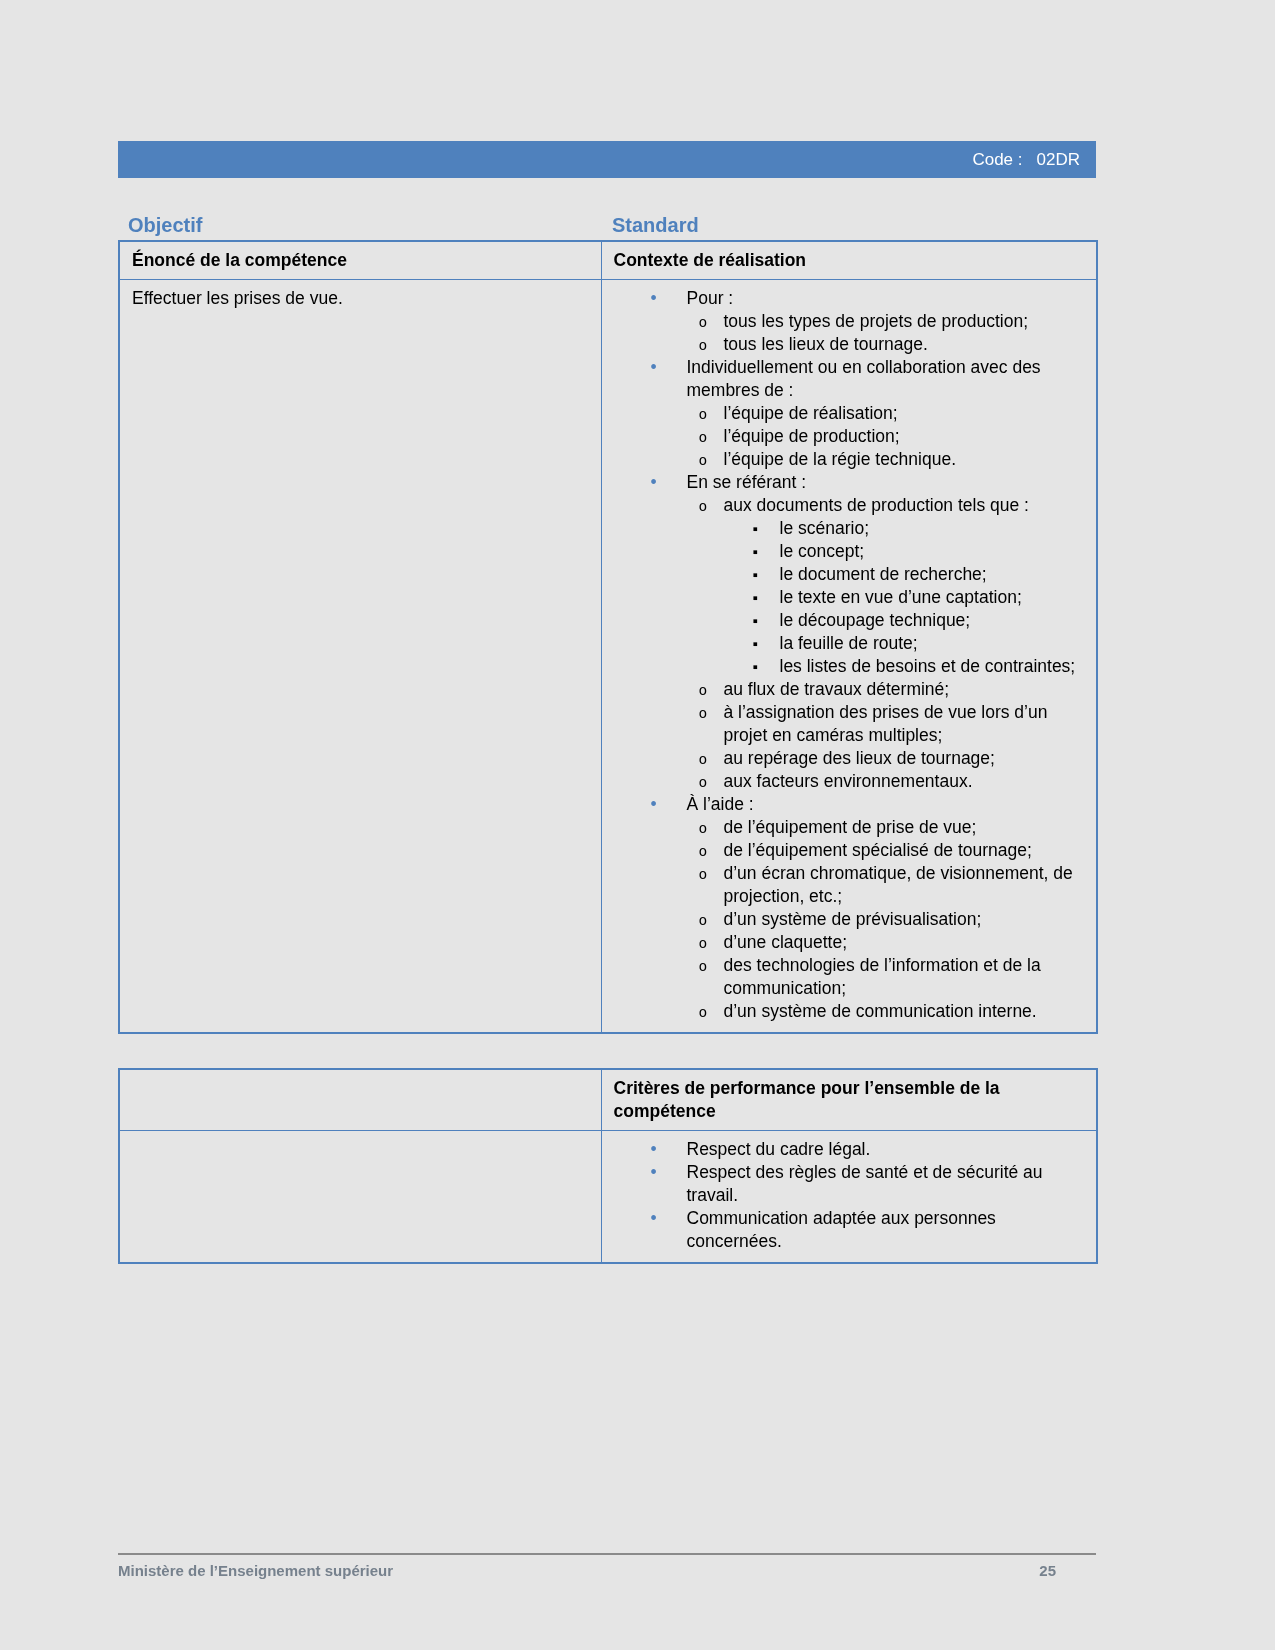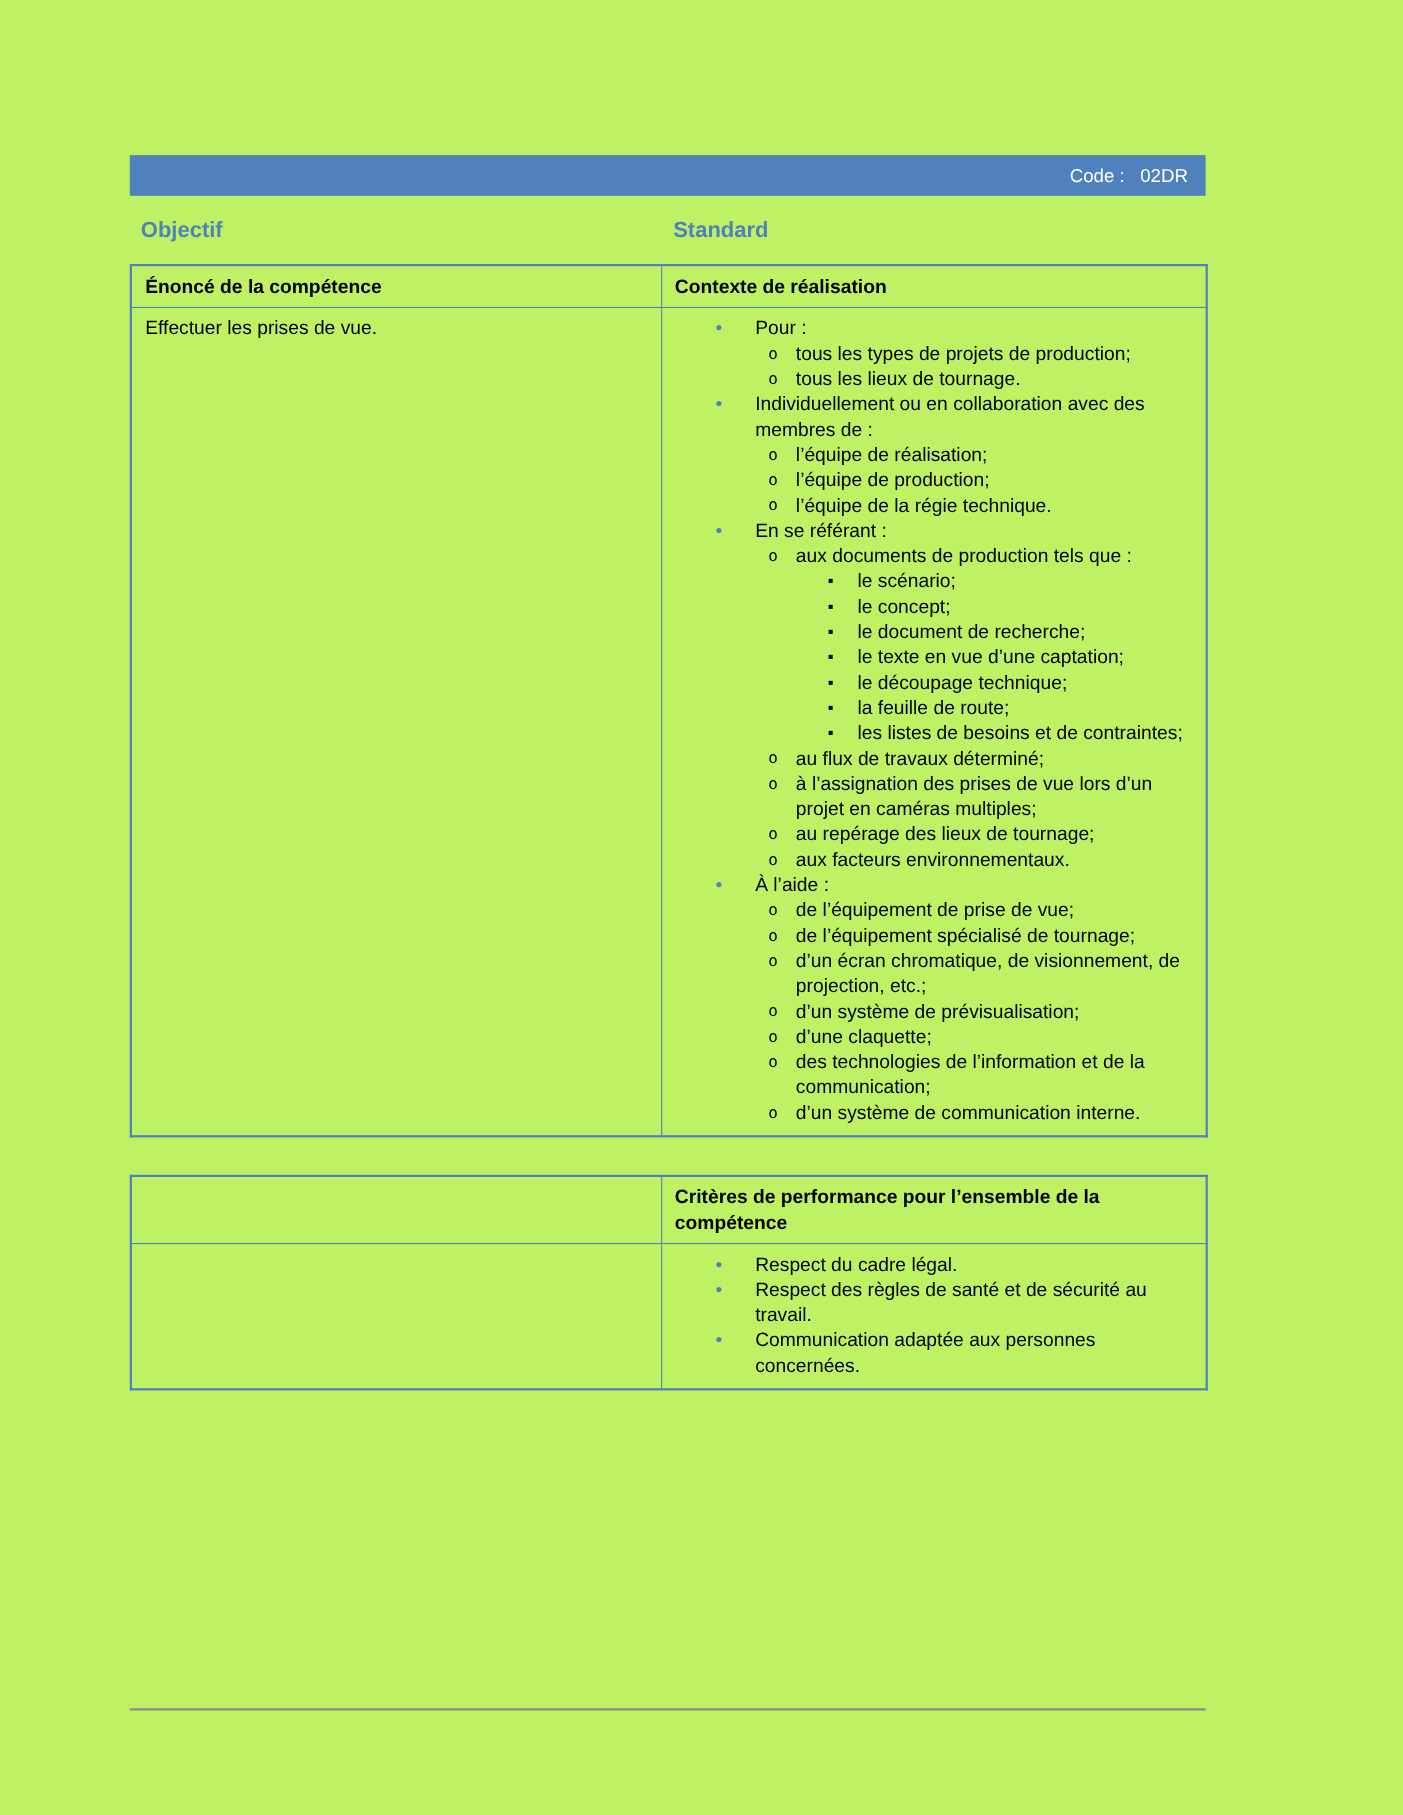--- a/index.html
+++ b/index.html
@@ -7,40 +7,40 @@
     --bar-text:#FFFFFF;
     --footer-text:#76818D;
     --footer-rule:#8A8A8A;
     --bullet:#4F81BD;
   }
   *{box-sizing:border-box;}
   html,body{margin:0;padding:0;background:#fff;}
   .page{
     position:relative;
     width:1275px;height:1650px;
-    background:#bef264;
+    background:#e5e5e5;
     font-family:"Liberation Sans", sans-serif;
     color:#000;
     font-size:17.5px;
     line-height:23px;
     overflow:hidden;
   }
   
   .code-bar{
     position:absolute;left:118px;top:141px;width:978px;height:37px;
     background:var(--accent);
     display:flex;align-items:center;justify-content:flex-end;
     padding-right:16px;gap:14px;
     color:var(--bar-text);
     font-size:17px;
   }
   
   .headings-row{position:absolute;left:118px;top:196px;width:978px;height:28px;}
   .h-objectif,.h-standard{
-    position:absolute;top:0;
+    position:absolute;top:16px;
     color:var(--accent);font-weight:bold;font-size:20px;line-height:26px;
   }
   .h-objectif{left:10px;}
   .h-standard{left:494px;text-align:right;}
   
   .doc-table{
     position:absolute;left:118px;width:978px;
     border-collapse:collapse;table-layout:fixed;
     border:2px solid var(--accent);
   }
@@ -171,14 +171,18 @@
                     <li><span class="marker m2">o</span><span class="txt">d’un système de communication interne.</span></li>
                   </ul></li>
               </ul>
             </div>
       </td>
     </tr>
   </tbody>
     </table>
 
   <div class="footer-rule"></div>
+  <div class="footer-row">
+    <span class="f-left">Ministère de l’Enseignement supérieur</span>
+    <span class="f-right">25</span>
+  </div>
 
 </div>
 
 </body></html>

